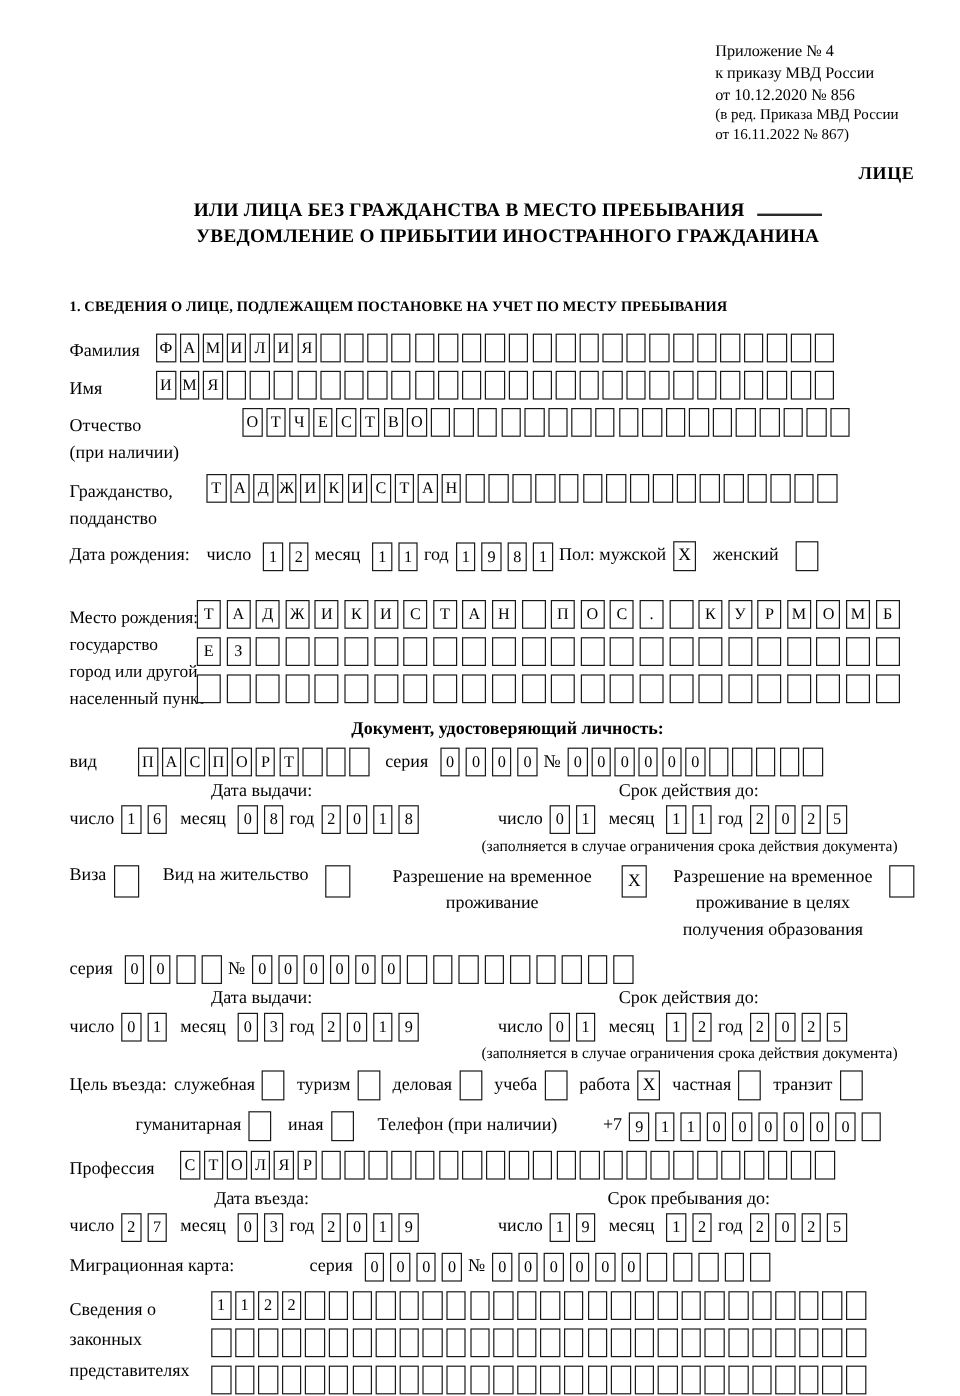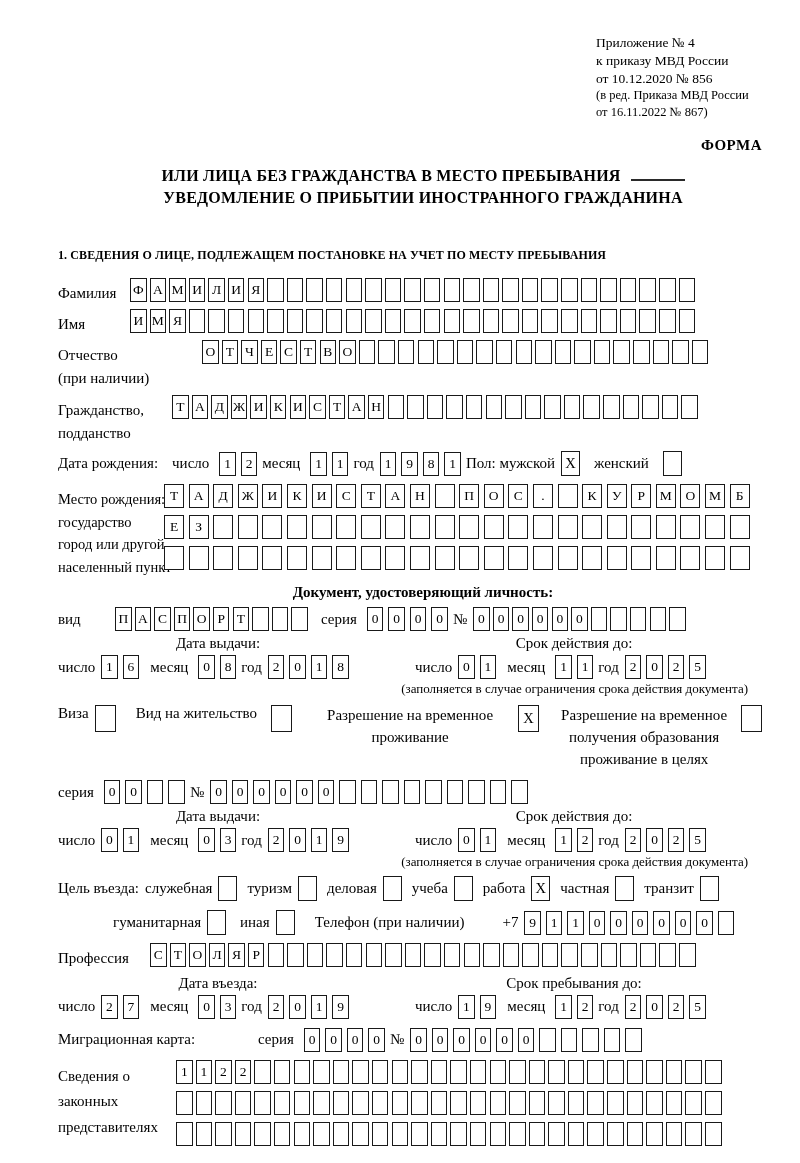--- a/index.html
+++ b/index.html
@@ -60,21 +60,21 @@
 
 <div class="page">
 
   <div class="hdr">
     <div>Приложение № 4</div>
     <div>к приказу МВД России</div>
     <div>от 10.12.2020 № 856</div>
     <div class="small">(в ред. Приказа МВД России</div>
     <div class="small">от 16.11.2022 № 867)</div>
   </div>
-  <div class="forma">ФОРМА</div>
+  <div class="forma">ЛИЦЕ</div>
 
   <div class="title">
     <div><span>ИЛИ ЛИЦА БЕЗ ГРАЖДАНСТВА В МЕСТО ПРЕБЫВАНИЯ</span><span class="uline"></span></div>
     <div>УВЕДОМЛЕНИЕ О ПРИБЫТИИ ИНОСТРАННОГО ГРАЖДАНИНА</div>
   </div>
 
   <div class="sec">1. СВЕДЕНИЯ О ЛИЦЕ, ПОДЛЕЖАЩЕМ ПОСТАНОВКЕ НА УЧЕТ ПО МЕСТУ ПРЕБЫВАНИЯ</div>
 
   <div class="frow">
     <div class="flabel" style="width:72px">Фамилия</div>
@@ -210,21 +210,21 @@
         <span class="cell"></span>
         <span class="cell"></span>
         <span class="cell"></span>
         <span class="cell"></span>
         <span class="cell"></span>
         <span class="cell"></span>
         <span class="cell"></span>
       </div>
   </div>
 
-  <div class="inline" style="margin-top:6px; margin-bottom:8px;">
+  <div class="inline" style="margin-top:6px; margin-bottom:24px;">
     <span class="lbl">Дата рождения:</span>
     <span class="gap14"></span>
     <span class="lbl">число</span>
     <span class="gap10"></span>
     <span class="boxes dg">
         <span class="cell">1</span>
         <span class="cell">2</span>
       </span>
     <span class="lbl">месяц</span>
     <span class="gap10"></span>
@@ -446,22 +446,22 @@
     <span class="gap20"></span>
     <span class="vblock" style="width:196px">
       <div>Разрешение на временное</div>
       <div>проживание</div>
     </span>
     <span class="gap10"></span>
     <span class="cb">X</span>
     <span class="gap14"></span>
     <span class="vblock" style="width:182px">
       <div>Разрешение на временное</div>
+      <div>проживание в целях</div>
       <div>получения образования</div>
-      <div>проживание в целях</div>
     </span>
     <span class="gap6"></span>
     <span class="cb"></span>
   </div>
 
   <div class="inline">
     <span class="lbl">серия</span>
     <span class="gap10"></span>
     <span class="boxes dg">
         <span class="cell">0</span>

